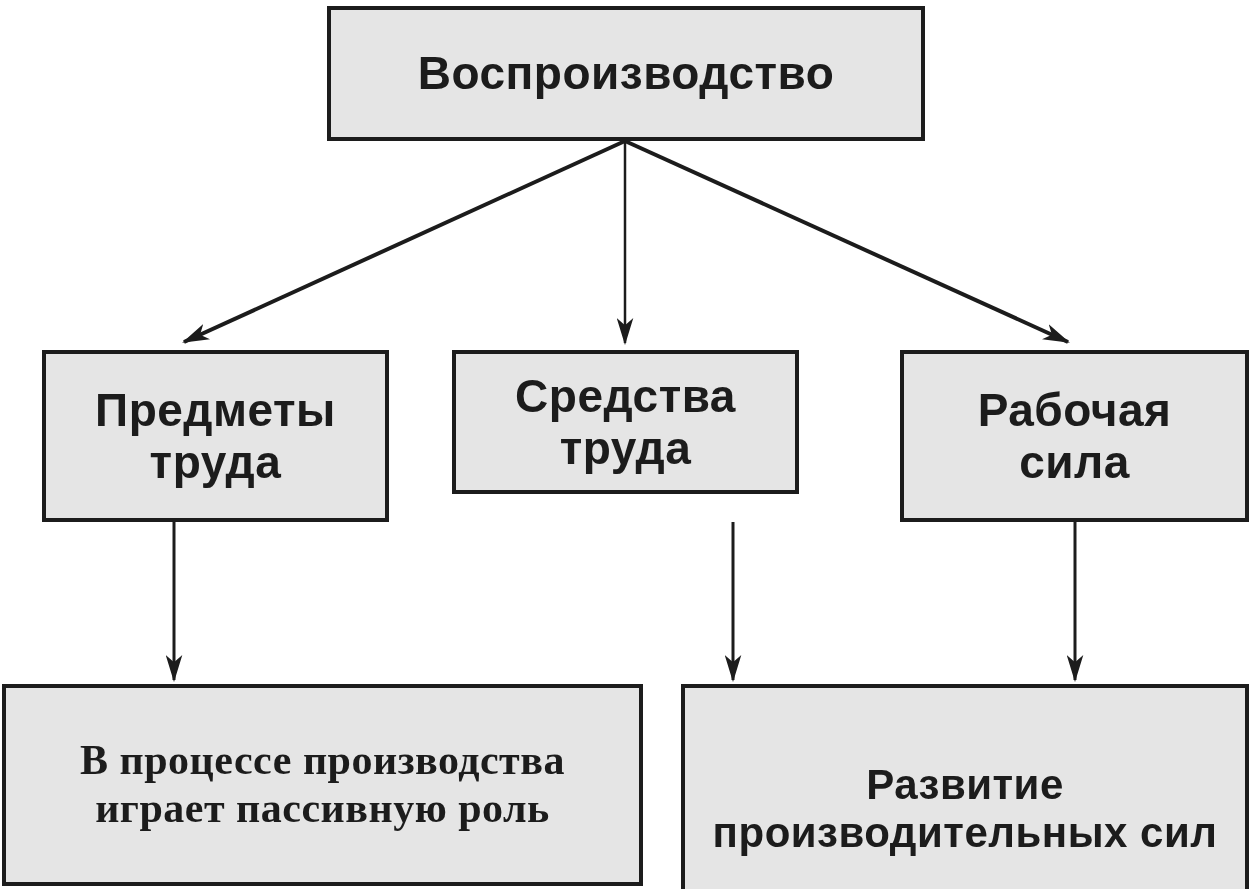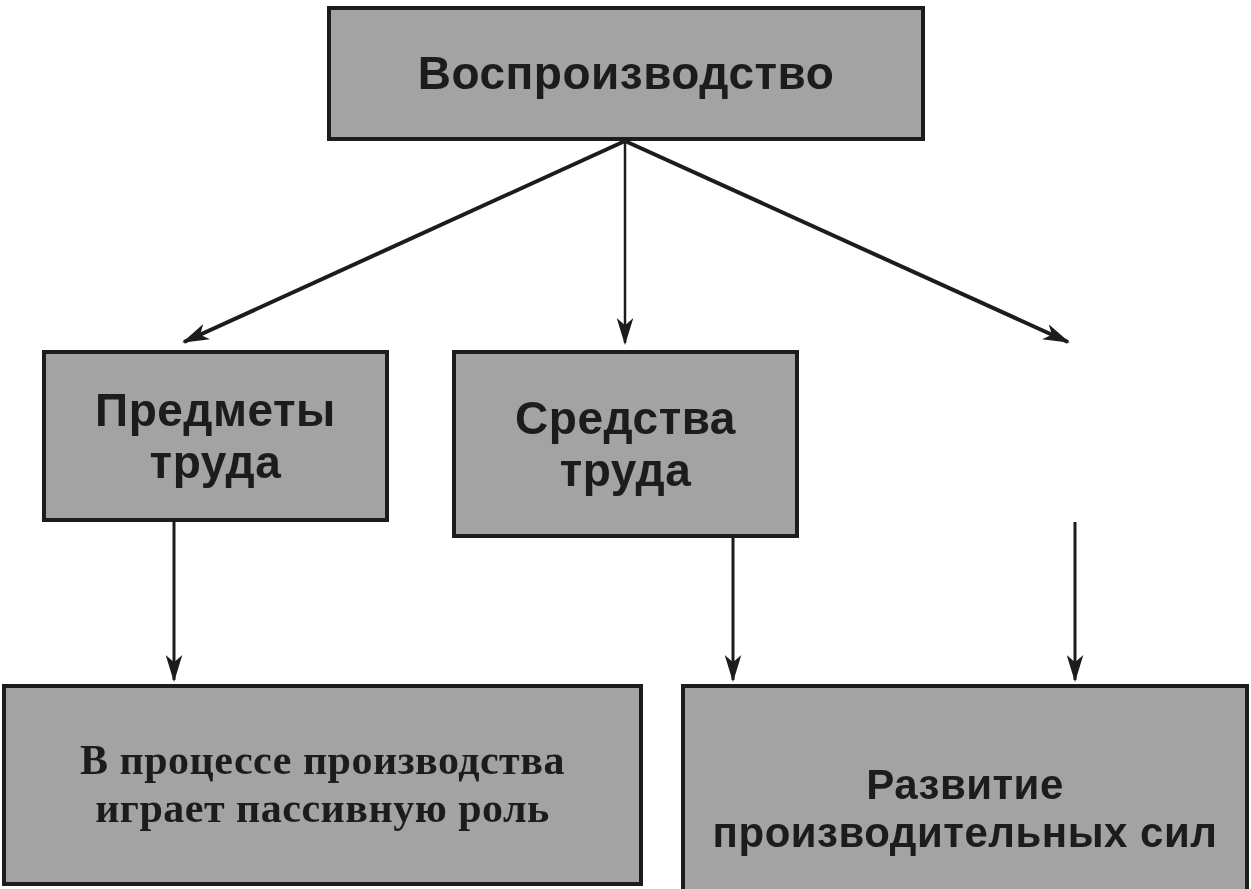--- a/index.html
+++ b/index.html
@@ -20,21 +20,21 @@
     left: 0;
     top: 0;
     width: 1251px;
     height: 889px;
     pointer-events: none;
   }
   .node {
     position: absolute;
     box-sizing: border-box;
     border: 4px solid #1c1c1c;
-    background: #a3a3a3;
+    background: #e5e5e5;
     display: flex;
     align-items: center;
     justify-content: center;
     text-align: center;
     color: #1c1c1c;
     font-weight: bold;
   }
   .node .label {
     white-space: pre-line;
     line-height: 1.14;
@@ -46,21 +46,21 @@
     font-size: 46px;
   }
   .node-objects {
     left: 2px; top: 350px;
     width: 347px; height: 172px;
     font-size: 46px;
     margin-left: 40px;
   }
   .node-means {
     left: 452px; top: 350px;
-    width: 347px; height: 188px;
+    width: 347px; height: 144px;
     font-size: 46px;
   }
   .node-labor-force {
     left: 900px; top: 350px;
     width: 349px; height: 172px;
     font-size: 46px;
   }
   .node-passive-role {
     left: 2px; top: 684px;
     width: 641px; height: 202px;
@@ -99,20 +99,24 @@
   <div class="node node-objects">
     <span class="label">Предметы
 труда</span>
   </div>
 
   <div class="node node-means">
     <span class="label">Средства
 труда</span>
   </div>
 
+  <div class="node node-labor-force">
+    <span class="label">Рабочая
+сила</span>
+  </div>
 
   <div class="node node-passive-role">
     <span class="label">В процессе производства
 играет пассивную роль</span>
   </div>
 
   <div class="node node-productive-forces">
     <span class="label">Развитие
 производительных сил</span>
   </div>

